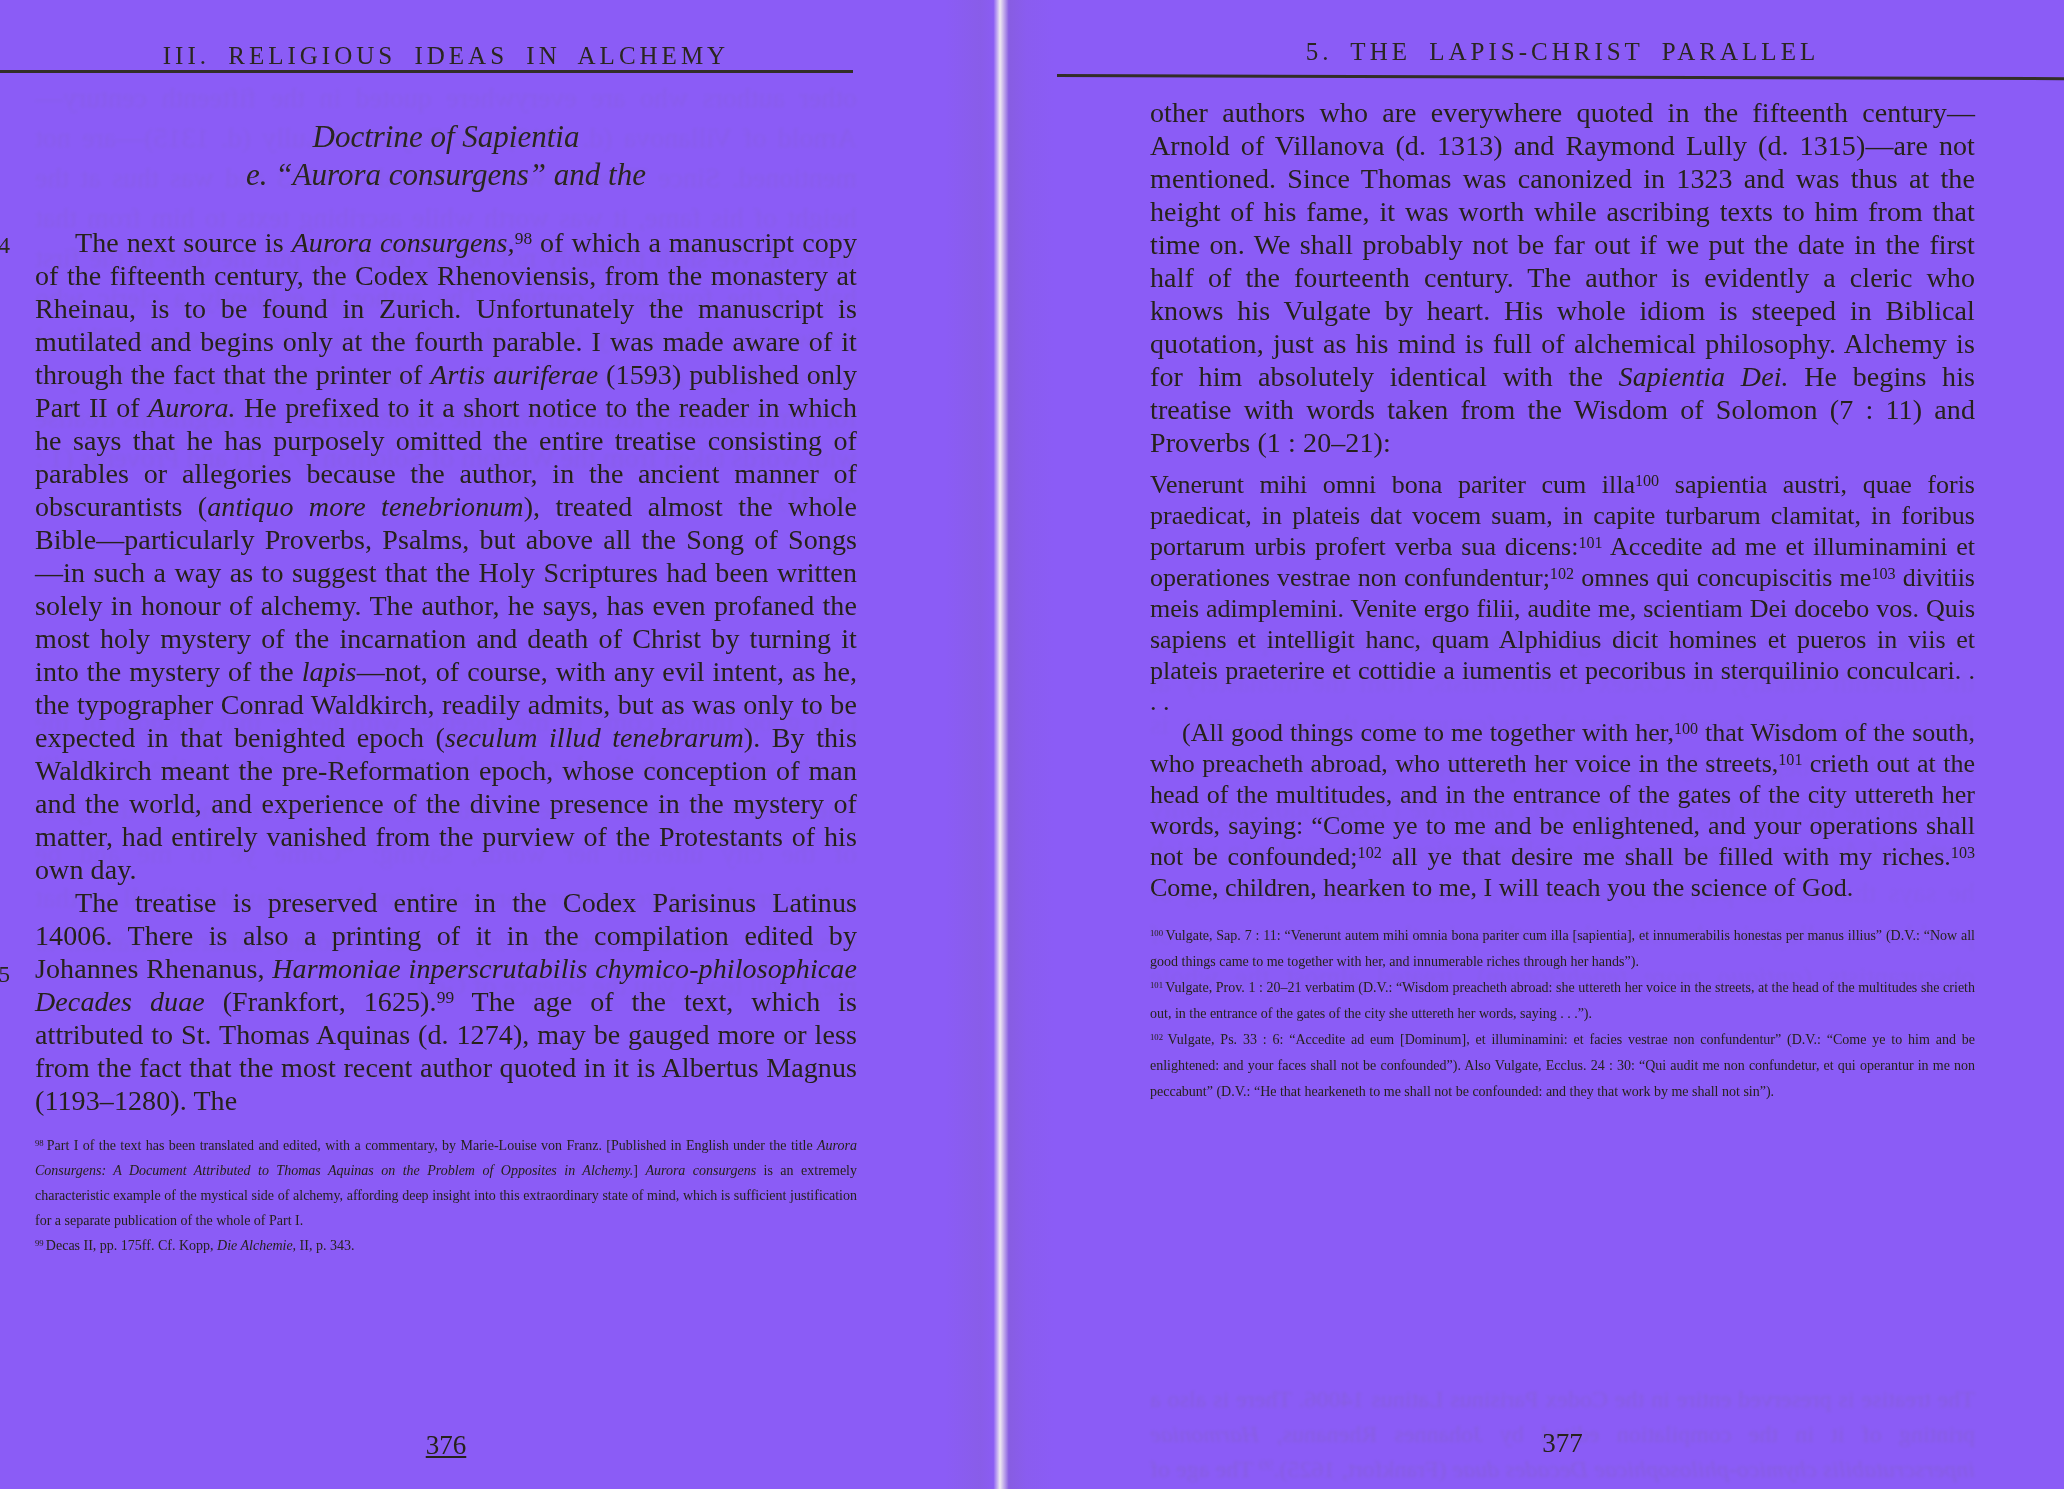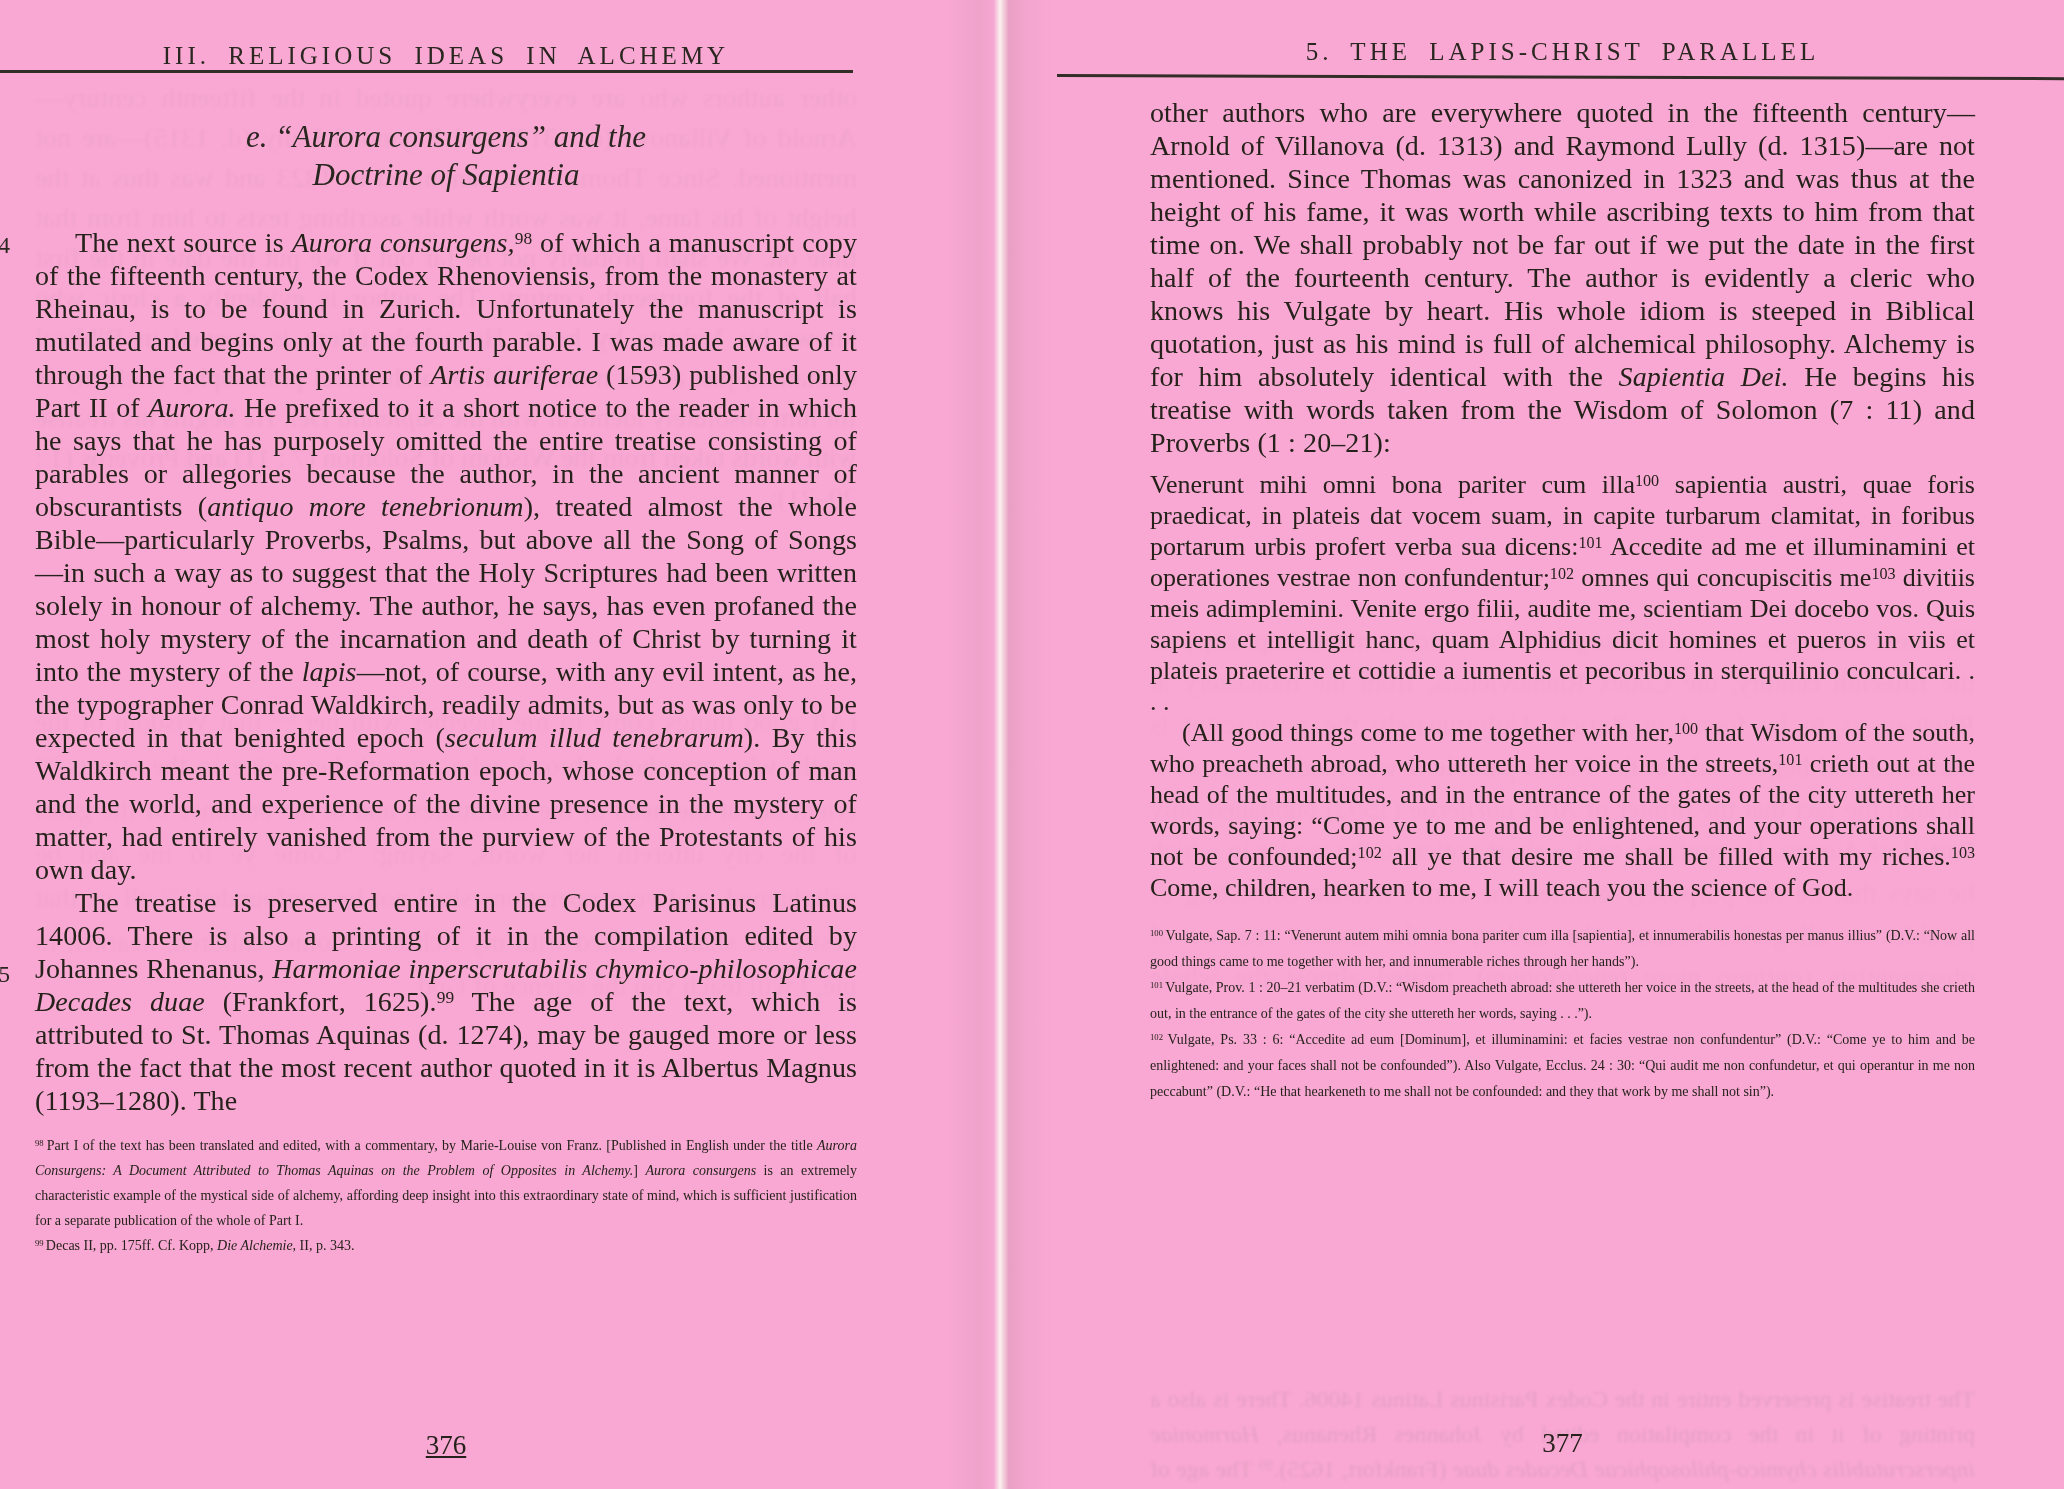--- a/index.html
+++ b/index.html
@@ -4,21 +4,21 @@
 <title>Book Spread 376–377</title>
 <style>
   html,body{margin:0;padding:0;}
   body{
     width:2064px;height:1489px;
     font-family:"Liberation Serif","DejaVu Serif",serif;
     background:#e8e4d8;
   }
   .spread{
     position:relative;width:2064px;height:1489px;overflow:hidden;
-    background:#f9a8d4;color:#26221b;
+    background:#8b5cf6;color:#26221b;
   }
   .page{position:absolute;top:0;height:1489px;overflow:hidden;}
   .page-left{left:0;width:1005px;}
   .page-right{left:1005px;width:1059px;}
 
   .gutter{
     position:absolute;left:945px;top:0;width:110px;height:1489px;z-index:3;
     background:linear-gradient(90deg,
       rgba(110,100,80,0) 0%,
       rgba(110,100,80,0.08) 32%,
@@ -109,22 +109,22 @@
     <div class="bleed bleed-l2"><span>(All good things come to me together with her,</span><sup>100</sup><span> that Wisdom of the south, who preacheth abroad, who uttereth her voice in the streets,</span><sup>101</sup><span> crieth out at the head of the multitudes, and in the entrance of the gates of the city uttereth her words, saying: “Come ye to me and be enlightened, and your operations shall not be confounded;</span><sup>102</sup><span> all ye that desire me shall be filled with my riches.</span><sup>103</sup><span> Come, children, hearken to me, I will teach you the science of God.</span></div>
 
     <div class="running-head rh-left">III. RELIGIOUS IDEAS IN ALCHEMY</div>
     <div class="head-rule hr-left"></div>
 
     <div class="margin-num mn-464">64</div>
     <div class="margin-num mn-465">65</div>
 
     <div class="col col-left">
       <div class="section-heading">
+        <div>Doctrine of Sapientia</div>
         <div>e. “Aurora consurgens” and the</div>
-        <div>Doctrine of Sapientia</div>
       </div>
       <p class="body-text indent first"><span>The next source is </span><i>Aurora consurgens,</i><sup>98</sup><span> of which a manuscript copy of the fifteenth century, the Codex Rhenoviensis, from the monastery at Rheinau, is to be found in Zurich. Unfortunately the manuscript is mutilated and begins only at the fourth parable. I was made aware of it through the fact that the printer of </span><i>Artis auriferae</i><span> (1593) published only Part II of </span><i>Aurora.</i><span> He prefixed to it a short notice to the reader in which he says that he has purposely omitted the entire treatise consisting of parables or allegories because the author, in the ancient manner of obscurantists (</span><i>antiquo more tenebrionum</i><span>), treated almost the whole Bible—particularly Proverbs, Psalms, but above all the Song of Songs—in such a way as to suggest that the Holy Scriptures had been written solely in honour of alchemy. The author, he says, has even profaned the most holy mystery of the incarnation and death of Christ by turning it into the mystery of the </span><i>lapis</i><span>—not, of course, with any evil intent, as he, the typographer Conrad Waldkirch, readily admits, but as was only to be expected in that benighted epoch (</span><i>seculum illud tenebrarum</i><span>). By this Waldkirch meant the pre-Reformation epoch, whose conception of man and the world, and experience of the divine presence in the mystery of matter, had entirely vanished from the purview of the Protestants of his own day.</span></p>
       <p class="body-text indent"><span>The treatise is preserved entire in the Codex Parisinus Latinus 14006. There is also a printing of it in the compilation edited by Johannes Rhenanus, </span><i>Harmoniae inperscrutabilis chymico-philosophicae Decades duae</i><span> (Frankfort, 1625).</span><sup>99</sup><span> The age of the text, which is attributed to St. Thomas Aquinas (d. 1274), may be gauged more or less from the fact that the most recent author quoted in it is Albertus Magnus (1193–1280). The</span></p>
       <div class="footnotes-left">
         <p class="fn"><sup>98 </sup><span>Part I of the text has been translated and edited, with a commentary, by Marie-Louise von Franz. [Published in English under the title </span><i>Aurora Consurgens: A Document Attributed to Thomas Aquinas on the Problem of Opposites in Alchemy.</i><span>] </span><i>Aurora consurgens</i><span> is an extremely characteristic example of the mystical side of alchemy, affording deep insight into this extraordinary state of mind, which is sufficient justification for a separate publication of the whole of Part I.</span></p>
         <p class="fn"><sup>99 </sup><span>Decas II, pp. 175ff. Cf. Kopp, </span><i>Die Alchemie,</i><span> II, p. 343.</span></p>
       </div>
     </div>
 
     <div class="page-number pn-left">376</div>

